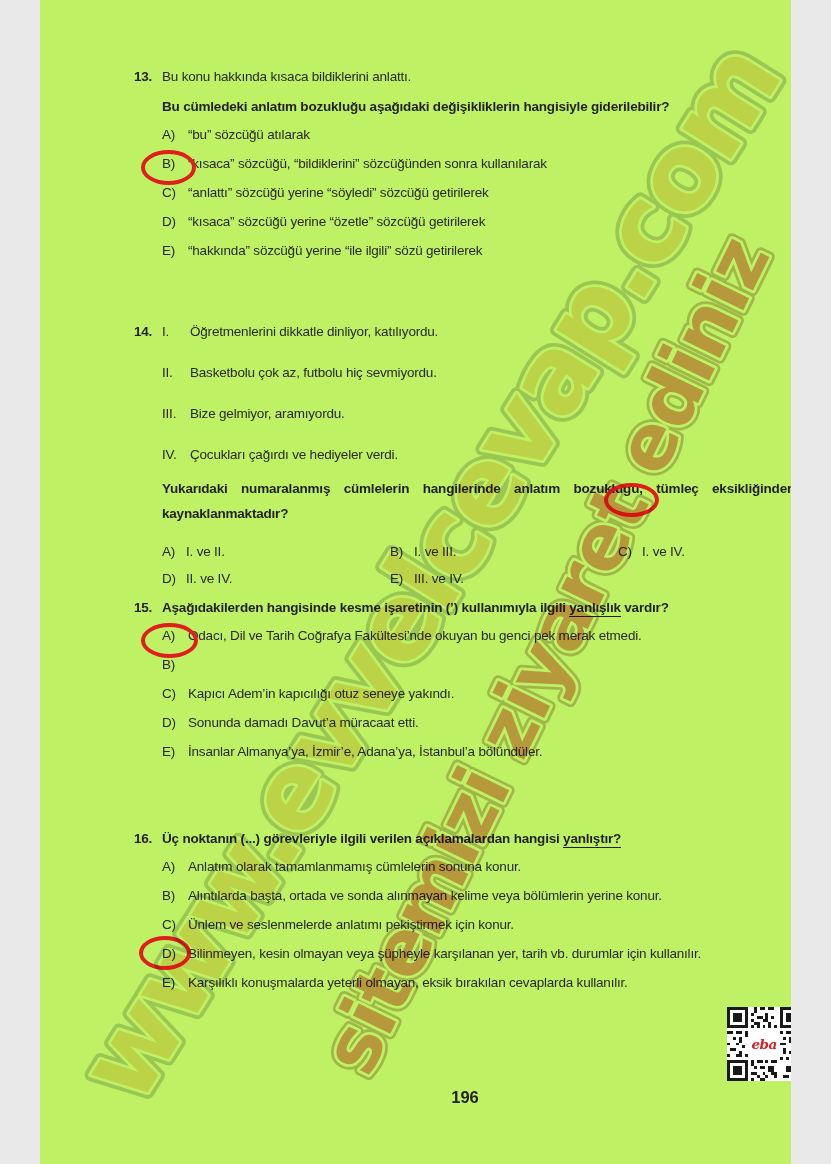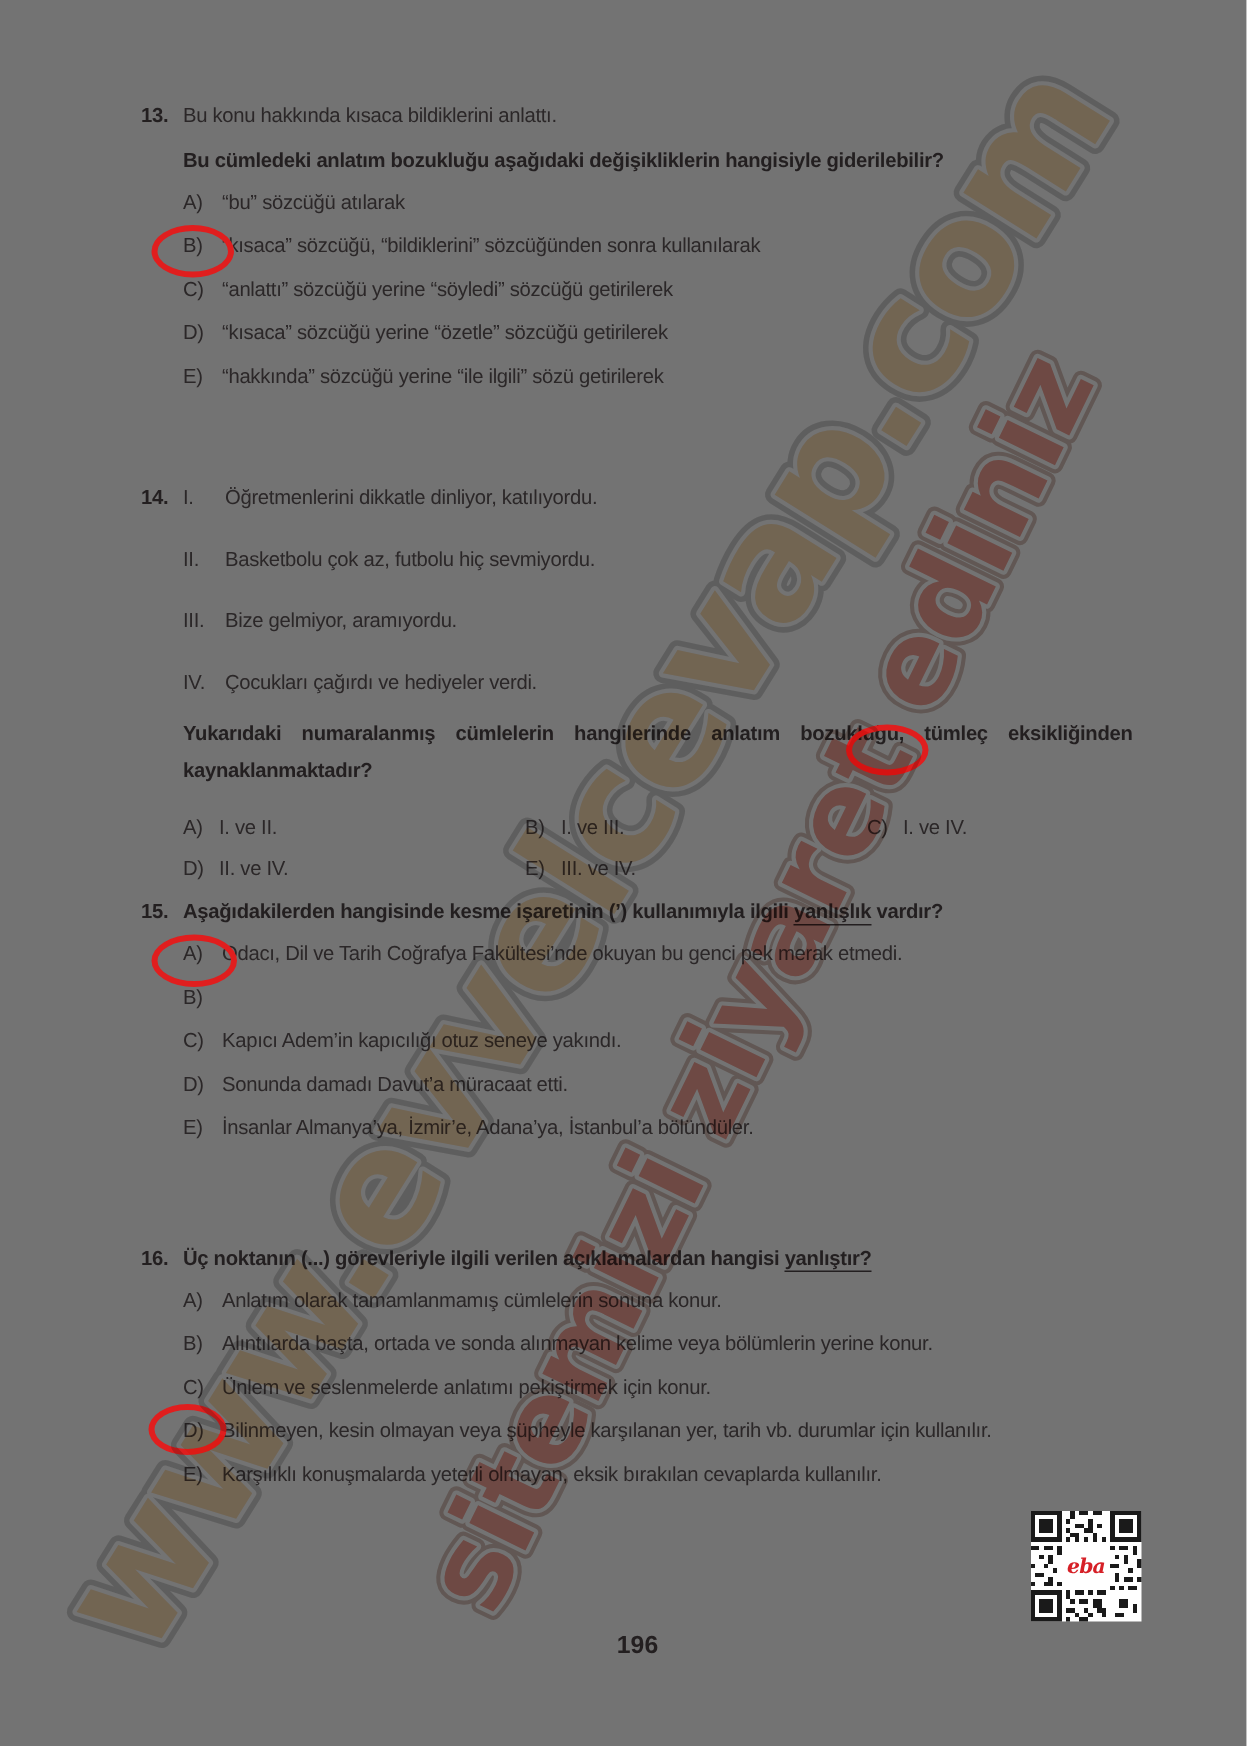--- a/index.html
+++ b/index.html
@@ -1,17 +1,17 @@
 <!DOCTYPE html>
 <html><head>
 <meta charset="utf-8">
 <style>
   html,body{margin:0;padding:0;background:#e9e9e9;}
   .page{
-    position:relative;width:831px;height:1164px;background:#737373;
+    position:relative;width:751px;height:1164px;background:#bef264;
     font-family:"Liberation Sans",sans-serif;color:#2b2728;
     font-size:13.5px;letter-spacing:-0.2px;overflow:hidden;margin:0 auto;
   }
   .q{position:absolute;left:94px;width:661px;}
   .qhead{display:flex;align-items:flex-start;}
   .qnum{font-weight:bold;flex:0 0 28px;line-height:17px;color:#231f20;}
   .line{line-height:17px;white-space:nowrap;}
   .stem{font-weight:bold;color:#231f20;}
   .content{margin-left:28px;}
   .opts{margin-top:11px;}

